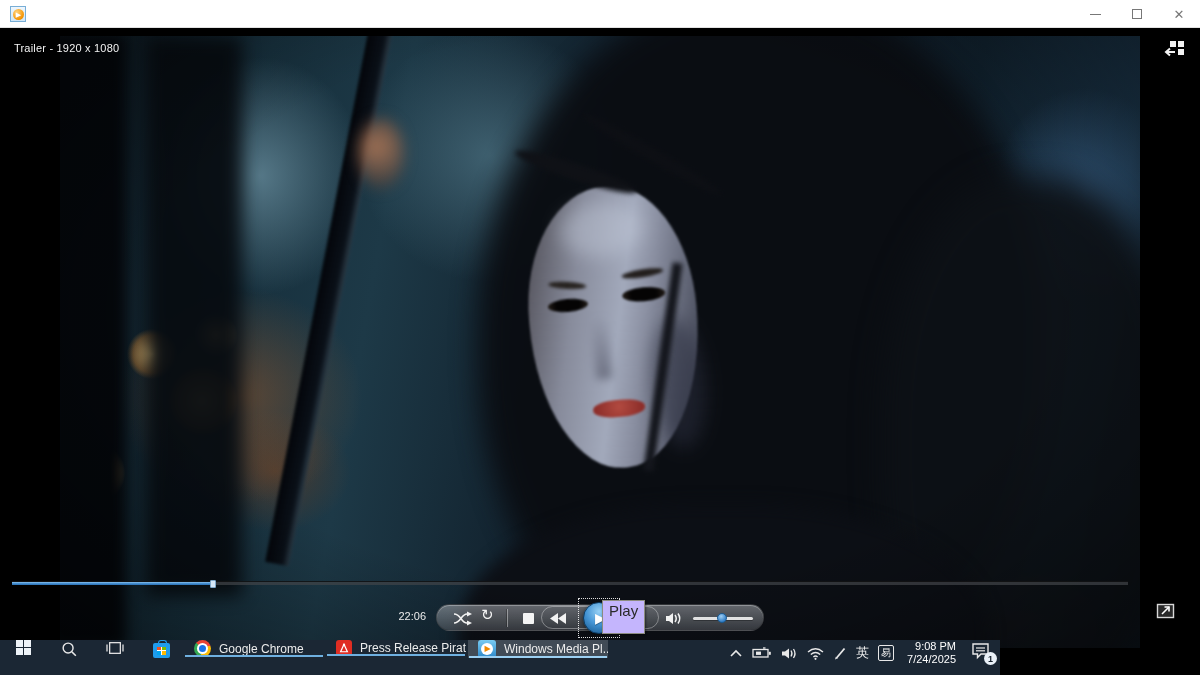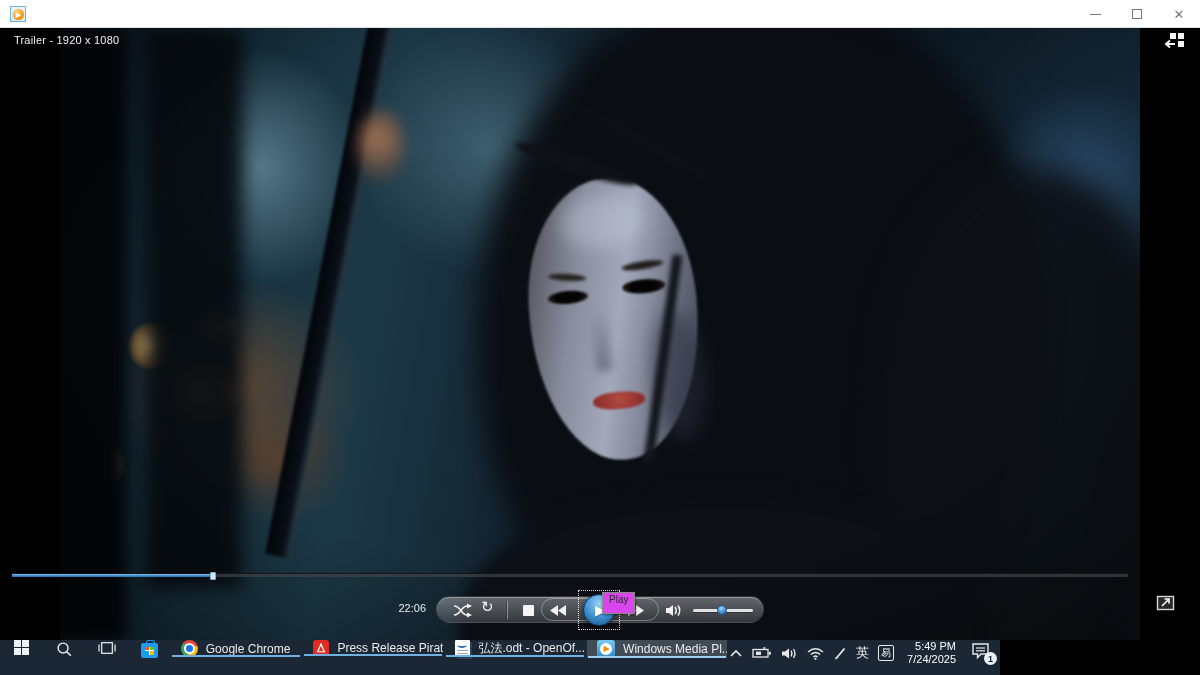--- a/index.html
+++ b/index.html
@@ -16,21 +16,21 @@
     background:radial-gradient(circle at 35% 30%,#ffd27a,#f59300 70%,#c96f00);
     display:flex; align-items:center; justify-content:center; }
   .wmp-mini .orb span { color:#fff; font-size:7px; line-height:1; margin-left:1px; }
   .win-controls { position:absolute; right:0; top:0; height:28px; display:flex; }
   .win-btn { width:42px; height:28px; display:flex; align-items:center; justify-content:center; }
   .glyph-min { width:11px; height:1px; background:#777; }
   .glyph-max { width:10px; height:10px; border:1px solid #777; }
   .glyph-close { color:#777; font-size:13px; line-height:1; }
 
   
-  #video-area { position:absolute; left:0; top:28px; width:1200px; height:612px;
+  #video-area { position:absolute; left:0; top:36px; width:1200px; height:612px;
     background:#000; z-index:1; }
   #scene { position:absolute; left:60px; top:0; width:1080px; height:612px;
     overflow:hidden; background:#0b1119; }
   .scene-bg { position:absolute; inset:0;
     background:
       radial-gradient(150px 170px at 200px 140px, rgba(96,132,148,.85), transparent 70%),
       radial-gradient(190px 180px at 430px 120px, rgba(72,108,124,.8), transparent 70%),
       radial-gradient(130px 150px at 1025px 160px, rgba(56,96,134,.85), transparent 72%),
       radial-gradient(42px 42px at 35px 437px, #f9e9c0 0%, rgba(242,188,104,.9) 45%, transparent 72%),
       radial-gradient(34px 34px at 92px 318px, rgba(246,208,132,.95), rgba(212,142,62,.5) 55%, transparent 74%),
@@ -123,22 +123,22 @@
   #play-btn .tri { color:#fff; font-size:14px; line-height:1; margin-left:3px;
     font-family:"DejaVu Sans",sans-serif; text-shadow:0 1px 1px rgba(0,0,0,.4); }
   .focus-rect { left:141px; top:-7px; width:42px; height:40px;
     border:1px dotted rgba(245,245,245,.9); }
   .vol-track { left:256px; top:12px; width:60px; height:3px; border-radius:2px;
     background:rgba(242,242,242,.9); box-shadow:0 1px 0 rgba(0,0,0,.3); }
   #volume-thumb { position:absolute; top:-4px; width:10px; height:10px; border-radius:50%;
     transform:translateX(-50%);
     background:radial-gradient(circle at 40% 30%, #9dcdf2, #2f7bc4 75%); border:1px solid #1a5astretch; border:1px solid #1a5a92; }
 
-  #tooltip { position:absolute; left:602px; top:564px; padding:1px 6px 8px;
-    background:#d946ef; border:1px solid #8c8c80; color:#2a2a2a; font-size:10px;
+  #tooltip { position:absolute; left:602px; top:564px; padding:1px 6px 14px;
+    background:#c4b5fd; border:1px solid #8c8c80; color:#2a2a2a; font-size:15px;
     box-shadow:1px 1px 2px rgba(0,0,0,.45); z-index:20; }
 
   
   #taskbar { position:absolute; left:0; top:640px; width:1000px; height:35px;
     background:#1b2734; display:flex; align-items:flex-start; z-index:50; }
   .tb-sys { width:46px; display:flex; align-items:center; justify-content:center; }
   .win-logo { width:15px; height:15px; display:grid; grid-template-columns:7px 7px;
     grid-template-rows:7px 7px; gap:1px; }
   .win-logo i { background:#eef3f8; }
   .app-btn { width:140px; margin-right:2px; display:flex; align-items:center; gap:8px;
@@ -349,30 +349,20 @@
     <div class="ic-pdf">
       <svg width="12" height="12" viewBox="0 0 16 16">
           <polygon points="8,3 12.5,13 3.5,13" fill="none" stroke="#fff" stroke-width="1.6"></polygon>
           <circle cx="8" cy="4" r="1.6" fill="#fff"></circle>
         </svg>
     </div>
     <span class="lbl">Press Release Pirate...</span>
     <div class="underline"></div>
   </div>
 
-  <div class="app-btn">
-    <div class="ic-oo">
-      <em></em>
-        <i style="top:10px"></i>
-        <i style="top:12.5px"></i>
-        <i style="top:15px;right:6px"></i>
-    </div>
-    <span class="lbl">弘法.odt - OpenOf...</span>
-    <div class="underline"></div>
-  </div>
 
 
   <div class="app-btn active">
     <div class="ic-wmp">
         <i>
           <span>▶</span>
         </i>
       </div>
     <span class="lbl">Windows Media Pl...</span>
     <div class="underline"></div>
@@ -409,21 +399,21 @@
     </div>
     <div class="tray-ic">
       <svg width="14" height="14" viewBox="0 0 14 14">
         <line x1="3.5" y1="12" x2="11.5" y2="2.5" stroke="#e8e8e8" stroke-width="1.8"></line>
         <polygon points="2,13.5 2.8,10.8 4.8,12.3" fill="#e8e8e8"></polygon>
       </svg>
     </div>
     <div class="tray-ic cjk">英</div>
     <div class="ime-box">易</div>
     <div id="clock">
-      <div>5:49 PM</div>
+      <div>9:08 PM</div>
       <div>7/24/2025</div>
     </div>
     <div id="action-center">
       <svg width="20" height="18" viewBox="0 0 20 18">
         <path d="M2 2 h15 v10 h-7 l-3.5 3.5 v-3.5 h-4.5 z" fill="none" stroke="#e8e8e8" stroke-width="1.4"></path>
         <line x1="5" y1="6" x2="14" y2="6" stroke="#e8e8e8" stroke-width="1.2"></line>
         <line x1="5" y1="8.8" x2="14" y2="8.8" stroke="#e8e8e8" stroke-width="1.2"></line>
       </svg>
       <div id="badge">1</div>
     </div>

